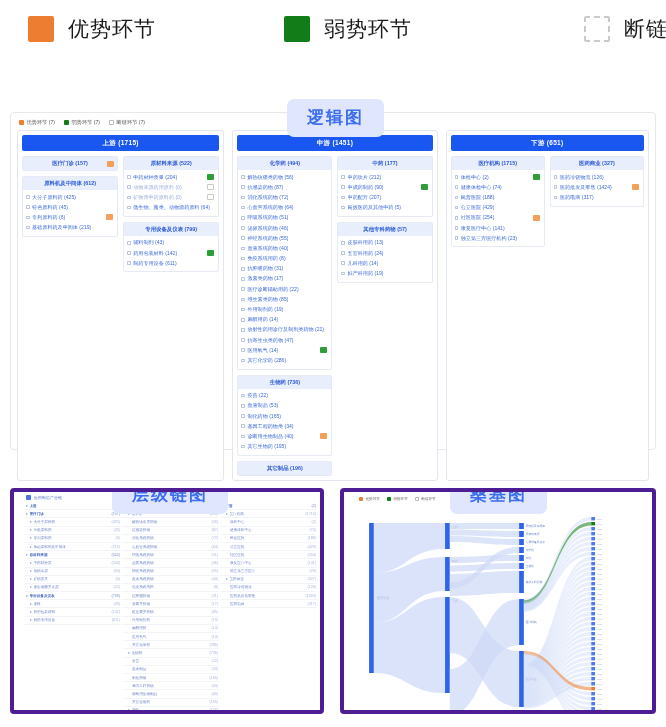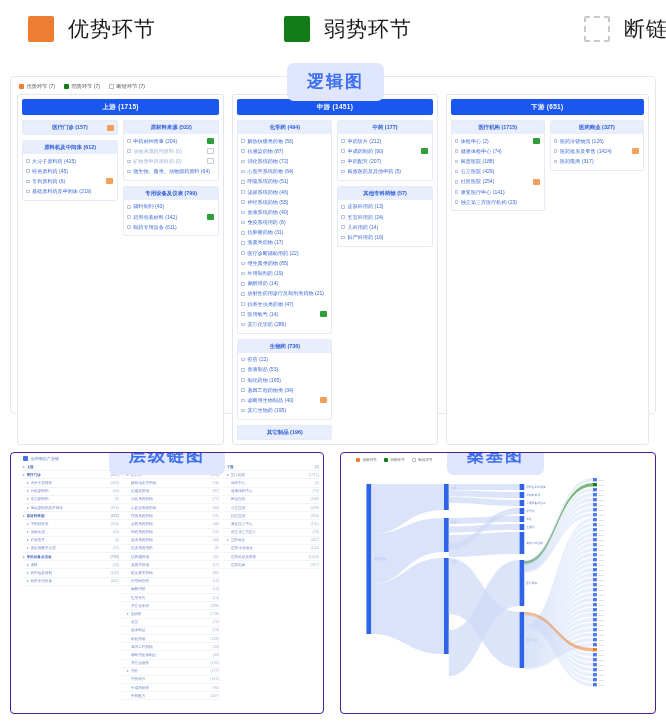--- a/index.html
+++ b/index.html
@@ -32,21 +32,21 @@
   .tl-swatch.broken { background: #ffffff; border: 2px dashed #c9c9c9; }
   .tl-label {
     margin-left: 14px;
     font-size: 21px;
     color: #1a1a1a;
     letter-spacing: 1px;
     white-space: nowrap;
   }
 
   
-  .section { position: relative; }
+  .section { position: relative; margin-top: 36px; }
   .tab-badge {
     position: absolute;
     z-index: 5;
     background: #dfe6fd;
     color: #3c6ef0;
     font-size: 17px;
     font-weight: bold;
     letter-spacing: 2px;
     border-radius: 7px;
     padding: 7px 20px 8px 20px;
@@ -178,21 +178,21 @@
   .bottom-row {
     position: absolute;
     left: 10px; top: 452px;
     width: 646px; height: 262px;
     display: flex;
     gap: 16px;
   }
   .bpanel {
     position: relative;
     background: #fff;
-    border: 1px solid #4c1d95;
+    border: 4px solid #4c1d95;
     border-radius: 4px;
     overflow: hidden;
     padding-left: 8px;
   }
   .bpanel.hier { width: 314px; }
   .bpanel.sankey { width: 316px; }
   .hier-badge { left: 98px; top: -16px; }
   .sankey-badge { left: 106px; top: -16px; text-align: right; }
 
   

